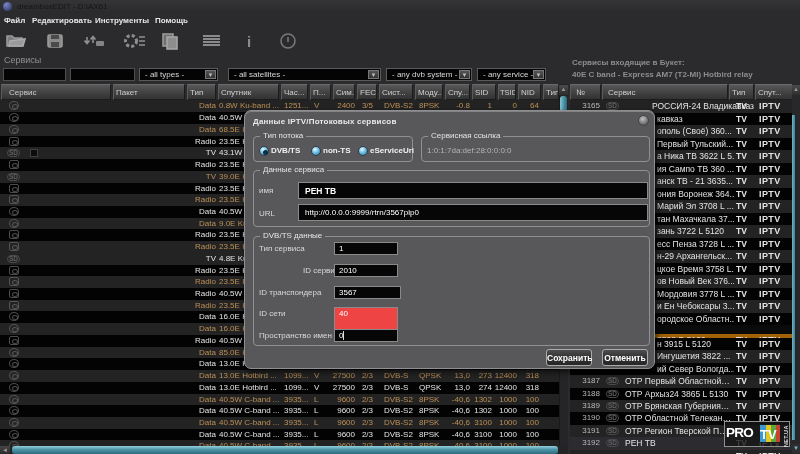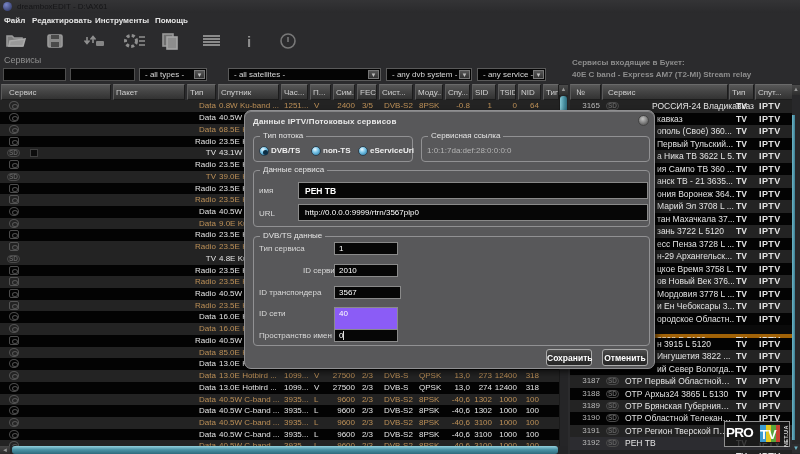--- a/index.html
+++ b/index.html
@@ -41,26 +41,26 @@
  <path d="M203 8 h17 M203 11 h17 M203 14 h17 M203 17 h17" stroke="#8a8a8a" stroke-width="2"></path>
 </g>
 <text x="247" y="19" font-size="15" font-weight="bold" fill="#8e8e8e" font-family="Liberation Serif">i</text>
 <circle cx="288" cy="13" r="7" fill="none" stroke="#787878" stroke-width="1.6"></circle>
 <path d="M288 9 L288 14" stroke="#787878" stroke-width="1.6"></path>
 </svg>
 
 <div class="ab" style="left:4px;top:55px;font-size:9px;color:#8f8f8f;">Сервисы</div>
 <div class="ab" style="left:3px;top:68px;width:63px;height:13px;background:#040404;border:1px solid #4e4e4e;"></div>
 <div class="ab" style="left:70px;top:68px;width:65px;height:13px;background:#040404;border:1px solid #4e4e4e;"></div>
-<div class="ab" style="left:139px;top:68px;width:68px;height:13px;background:#040404;border:1px solid #5a5a5a;color:#d8d8d8;font-size:8px;line-height:12px;padding-left:5px;">- all types -<div style="position:absolute;right:1px;top:1px;width:11px;height:9px;background:linear-gradient(#555,#333);border:1px solid #777;color:#bbb;font-size:6px;line-height:8px;text-align:center;">▼</div></div>
+<div class="ab" style="left:139px;top:68px;width:79px;height:13px;background:#040404;border:1px solid #5a5a5a;color:#d8d8d8;font-size:8px;line-height:12px;padding-left:5px;">- all types -<div style="position:absolute;right:1px;top:1px;width:11px;height:9px;background:linear-gradient(#555,#333);border:1px solid #777;color:#bbb;font-size:6px;line-height:8px;text-align:center;">▼</div></div>
 <div class="ab" style="left:228px;top:68px;width:153px;height:13px;background:#040404;border:1px solid #5a5a5a;color:#d8d8d8;font-size:8px;line-height:12px;padding-left:5px;">- all satellites -<div style="position:absolute;right:1px;top:1px;width:11px;height:9px;background:linear-gradient(#555,#333);border:1px solid #777;color:#bbb;font-size:6px;line-height:8px;text-align:center;">▼</div></div>
 <div class="ab" style="left:386px;top:68px;width:86px;height:13px;background:#040404;border:1px solid #5a5a5a;color:#d8d8d8;font-size:8px;line-height:12px;padding-left:5px;">- any dvb system -<div style="position:absolute;right:1px;top:1px;width:11px;height:9px;background:linear-gradient(#555,#333);border:1px solid #777;color:#bbb;font-size:6px;line-height:8px;text-align:center;">▼</div></div>
 <div class="ab" style="left:477px;top:68px;width:69px;height:13px;background:#040404;border:1px solid #5a5a5a;color:#d8d8d8;font-size:8px;line-height:12px;padding-left:5px;">- any service -<div style="position:absolute;right:1px;top:1px;width:11px;height:9px;background:linear-gradient(#555,#333);border:1px solid #777;color:#bbb;font-size:6px;line-height:8px;text-align:center;">▼</div></div>
 <div class="ab" style="left:572px;top:58px;font-size:8px;font-weight:bold;color:#8d8d8d;">Сервисы входящие в Букет:</div>
-<div class="ab" style="left:572px;top:70px;font-size:8px;font-weight:bold;color:#8d8d8d;">40E C band - Express AM7 (T2-MI) Stream relay</div>
+<div class="ab" style="left:572px;top:70px;font-size:8px;font-weight:bold;color:#8d8d8d;">40E C band - Express AM7 (T2-MI) Hotbird relay</div>
 <div class="hdrcell" style="left:1px;width:110px;padding-left:7px;">Сервис</div>
 <div class="hdrcell" style="left:113px;width:72px;">Пакет</div>
 <div class="hdrcell" style="left:187px;width:29px;">Тип</div>
 <div class="hdrcell" style="left:218px;width:61px;">Спутник</div>
 <div class="hdrcell" style="left:281px;width:27px;">Час...</div>
 <div class="hdrcell" style="left:310px;width:21px;">П...</div>
 <div class="hdrcell" style="left:333px;width:22px;">Сим...</div>
 <div class="hdrcell" style="left:357px;width:20px;">FEC</div>
 <div class="hdrcell" style="left:379px;width:34px;">Сист...</div>
 <div class="hdrcell" style="left:415px;width:28px;">Моду...</div>
@@ -506,21 +506,21 @@
     </div>
 <div style="position:absolute;left:8px;top:125px;width:397px;height:110px;border:1px solid #919193;border-radius:4px;">
       <div style="position:absolute;left:6px;top:-6px;background:#58585a;padding:0 3px;font-size:8px;color:#e4e4e4;white-space:nowrap;">DVB/TS данные</div>
       <div style="position:absolute;left:5px;top:7px;font-size:8px;color:#d9d9d9;">Тип сервиса</div>
       <div style="position:absolute;left:80px;top:5px;width:64px;height:13px;background:#060606;border:1px solid #8a8a8a;color:#fff;font-size:8px;line-height:12px;padding-left:4px;">1</div>
       <div style="position:absolute;left:5px;top:29px;font-size:8px;color:#d9d9d9;margin-left:44px;">ID сервиса</div>
       <div style="position:absolute;left:80px;top:27px;width:64px;height:13px;background:#060606;border:1px solid #8a8a8a;color:#fff;font-size:8px;line-height:12px;padding-left:4px;">2010</div>
       <div style="position:absolute;left:5px;top:51px;font-size:8px;color:#d9d9d9;">ID транспондера</div>
       <div style="position:absolute;left:80px;top:49px;width:67px;height:13px;background:#060606;border:1px solid #8a8a8a;color:#fff;font-size:8px;line-height:12px;padding-left:4px;">3567</div>
       <div style="position:absolute;left:5px;top:72px;font-size:8px;color:#d9d9d9;">ID сети</div>
-      <div style="position:absolute;left:80px;top:70px;width:64px;height:24px;background:#8b5cf6;border:1px solid #8a8a8a;color:#fff;font-size:8px;line-height:12px;padding-left:4px;">40</div>
+      <div style="position:absolute;left:80px;top:70px;width:64px;height:24px;background:#ef4444;border:1px solid #8a8a8a;color:#fff;font-size:8px;line-height:12px;padding-left:4px;">40</div>
       <div style="position:absolute;left:5px;top:94px;font-size:8px;color:#d9d9d9;">Пространство имен</div>
       <div style="position:absolute;left:80px;top:92px;width:64px;height:13px;background:#060606;border:1px solid #8a8a8a;color:#fff;font-size:8px;line-height:12px;padding-left:4px;"><span style="border-right:1px solid #ddd;">0</span></div>
     </div>
 <div style="position:absolute;left:301px;top:238px;width:46px;height:17px;background:linear-gradient(#4e4e4e,#343434 45%,#272727);border:1px solid #ababab;border-radius:3px;color:#fff;font-size:8.5px;font-weight:bold;text-align:center;line-height:16px;">Сохранить</div>
 <div style="position:absolute;left:357px;top:238px;width:46px;height:17px;background:linear-gradient(#4e4e4e,#343434 45%,#272727);border:1px solid #ababab;border-radius:3px;color:#fff;font-size:8.5px;font-weight:bold;text-align:center;line-height:16px;">Отменить</div>
 </div>
 
 <div class="ab" style="left:724px;top:421px;width:66px;height:26px;background:rgba(22,22,22,0.82);border:1px solid #8f8f8f;"></div>
 <div class="ab" style="left:726px;top:425px;width:34px;height:18px;overflow:hidden;font-size:13.5px;font-weight:bold;color:#fff;letter-spacing:-0.8px;">PRO</div>
 <svg class="ab" style="left:759px;top:424px;" width="22" height="19" viewBox="0 0 22 19">

